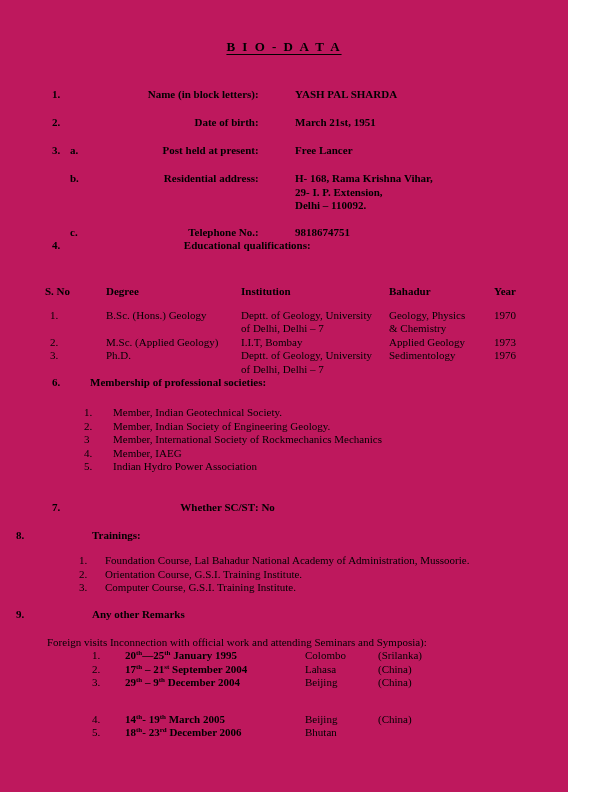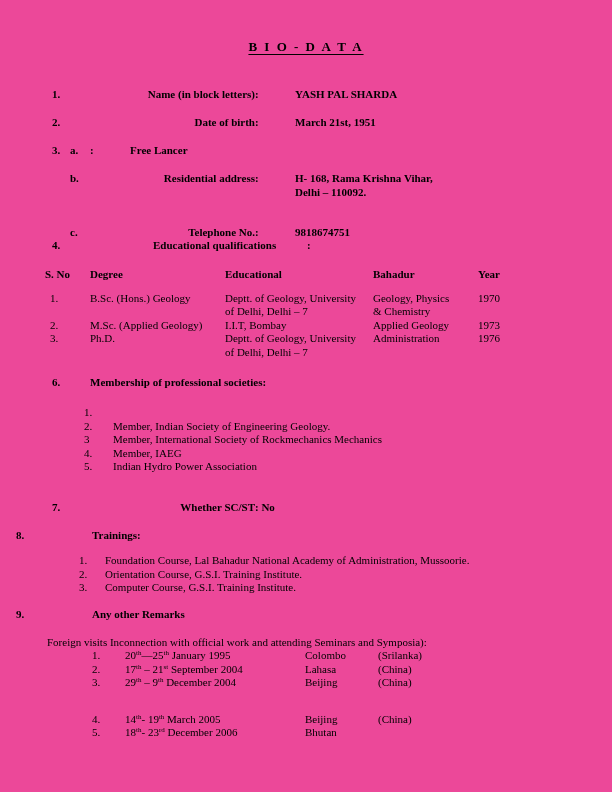--- a/index.html
+++ b/index.html
@@ -1,43 +1,43 @@
 <!DOCTYPE html>
 <html><head>
 <meta charset="utf-8">
 <style>
   html,body { margin:0; padding:0; background:#fff; }
   .page {
-    position:relative; width:612px; height:792px; background:#ec4899;
+    position:relative; width:568px; height:792px; background:#be185d;
     font-family:"Liberation Serif","DejaVu Serif",serif;
     font-size:11px; line-height:13.5px; color:#000; overflow:hidden;
   }
   
   .title { position:absolute; top:40px; left:0; width:100%; text-align:center;
            font-weight:bold; font-size:13px; letter-spacing:2px; }
   .title .u { text-decoration:underline; text-underline-offset:3px; }
 
   
   .fr { position:absolute; left:0; right:0; display:flex; font-weight:bold; }
   .c-num   { margin-left:52px; width:18px; flex:0 0 auto; }
   .c-sub   { width:20px; flex:0 0 auto; }
   .c-label { width:165px; flex:0 0 auto;text-align:right; }
   .c-colon { width:40px; flex:0 0 auto; }
   .c-value { flex:1; }
   .f0 { top:88px; }  .f1 { top:116px; } .f2 { top:144px; }
   .f3 { top:172px; } .f4 { top:226px; } .f5 { top:239px; }
-  .f5 .c-label-wide { width:217px; flex:0 0 auto; text-indent:63px; }
+  .f5 .c-label-wide { width:217px; flex:0 0 auto; text-indent:63px;text-align:right; }
   .vline { display:block; }
 
   
-  .edu { position:absolute; top:268px; left:0; right:0; }
+  .edu { position:absolute; top:285px; left:0; right:0; }
   .et-row { display:flex; }
   .et-h { font-weight:bold; margin-bottom:10px; }
   .cell-sno    { margin-left:45px; width:45px; flex:0 0 auto; }
-  .cell-degree { width:135px; flex:0 0 auto; }
+  .cell-degree { width:135px; flex:0 0 auto;margin-left:16px; }
   .cell-inst   { width:148px; padding-right:6px; box-sizing:border-box; flex:0 0 auto; }
   .cell-subj   { width:105px; padding-right:20px; box-sizing:border-box; flex:0 0 auto; }
   .cell-year   { flex:1; }
   .et-d .cell-sno { text-indent:5px; }
 
   
   .sec6 { top:376px; }
   .mem-list { position:absolute; top:406px; left:0; right:0; }
   .mem-item { display:flex; }
   .mem-item .li-num { margin-left:84px; width:29px; flex:0 0 auto; }
@@ -52,21 +52,21 @@
   .sec8 { top:529px; } .sec9 { top:608px; }
   .train-list { position:absolute; top:554px; left:0; right:0; }
   .train-item { display:flex; }
   .train-item .li-num { margin-left:79px; width:26px; flex:0 0 auto; }
 
   
   .intro { position:absolute; top:636px; left:47px; }
   .visits { position:absolute; top:649px; left:0; right:0; }
   .visit { display:flex; }
   .v-num { margin-left:92px; width:33px; flex:0 0 auto; }
-  .v-date { width:180px; flex:0 0 auto; }
+  .v-date { width:180px; flex:0 0 auto;font-weight:bold; }
   .v-loc { width:73px; flex:0 0 auto; }
   .v-country { flex:1; }
   .visit.gap { margin-top:23px; }
   sup { font-size:7px; line-height:0; vertical-align:4px; }
 </style>
 </head>
 <body>
 
 <div class="page">
 
@@ -84,31 +84,33 @@
     <span class="c-num">2.</span>
     <span class="c-sub"></span>
     <span class="c-label">Date of birth</span>
     <span class="c-colon">:</span>
     <span class="c-value">March 21st, 1951</span>
   </div>
 
   <div class="fr f2">
     <span class="c-num">3.</span>
     <span class="c-sub">a.</span>
+    <span class="c-label">Post held at present</span>
     <span class="c-colon">:</span>
     <span class="c-value">Free Lancer</span>
   </div>
 
   <div class="fr f3">
     <span class="c-num"></span>
     <span class="c-sub">b.</span>
     <span class="c-label">Residential address</span>
     <span class="c-colon">:</span>
     <span class="c-value">
       <span class="vline">H- 168, Rama Krishna Vihar,</span>
+      <span class="vline">29- I. P. Extension,</span>
       <span class="vline">Delhi – 110092.</span>
     </span>
   </div>
 
   <div class="fr f4">
     <span class="c-num"></span>
     <span class="c-sub">c.</span>
     <span class="c-label">Telephone No.</span>
     <span class="c-colon">:</span>
     <span class="c-value">9818674751</span>
@@ -118,21 +120,21 @@
     <span class="c-num">4.</span>
     <span class="c-sub"></span>
     <span class="c-label-wide">Educational qualifications</span>
     <span class="c-colon">:</span>
   </div>
 
   <div class="edu">
     <div class="et-row et-h">
       <span class="cell-sno">S. No</span>
       <span class="cell-degree">Degree</span>
-      <span class="cell-inst">Educational</span>
+      <span class="cell-inst">Institution</span>
       <span class="cell-subj">Bahadur</span>
       <span class="cell-year">Year</span>
     </div>
     <div class="et-row et-d">
       <span class="cell-sno">1.</span>
       <span class="cell-degree">B.Sc. (Hons.) Geology</span>
       <span class="cell-inst">Deptt. of Geology, University of Delhi, Delhi – 7</span>
       <span class="cell-subj">Geology, Physics &amp; Chemistry</span>
       <span class="cell-year">1970</span>
     </div>
@@ -140,33 +142,34 @@
       <span class="cell-sno">2.</span>
       <span class="cell-degree">M.Sc. (Applied Geology)</span>
       <span class="cell-inst">I.I.T, Bombay</span>
       <span class="cell-subj">Applied Geology</span>
       <span class="cell-year">1973</span>
     </div>
     <div class="et-row et-d">
       <span class="cell-sno">3.</span>
       <span class="cell-degree">Ph.D.</span>
       <span class="cell-inst">Deptt. of Geology, University of Delhi, Delhi – 7</span>
-      <span class="cell-subj">Administration</span>
+      <span class="cell-subj">Sedimentology</span>
       <span class="cell-year">1976</span>
     </div>
   </div>
 
   <div class="fr sec6">
     <span class="c-num">6.</span>
     <span class="c-sub"></span>
     <span class="c-value">Membership of professional societies:</span>
   </div>
   <div class="mem-list">
     <div class="mem-item">
       <span class="li-num">1.</span>
+      <span class="li-text">Member, Indian Geotechnical Society.</span>
     </div>
     <div class="mem-item">
       <span class="li-num">2.</span>
       <span class="li-text">Member, Indian Society of Engineering Geology.</span>
     </div>
     <div class="mem-item">
       <span class="li-num">3</span>
       <span class="li-text">Member, International Society of Rockmechanics Mechanics</span>
     </div>
     <div class="mem-item">

